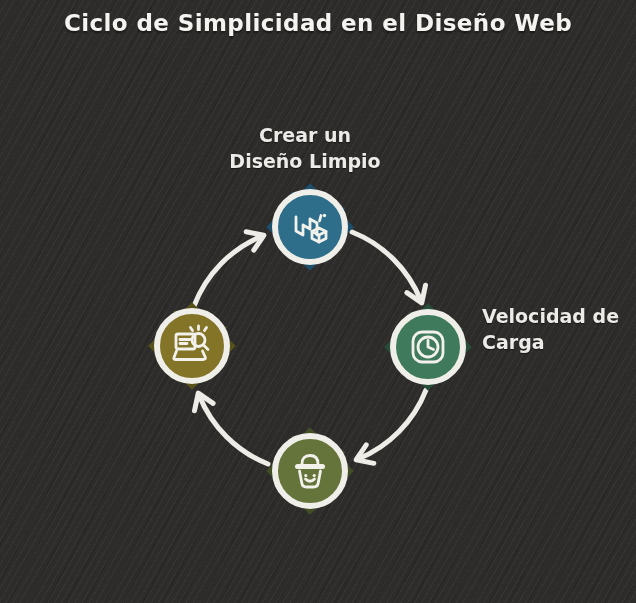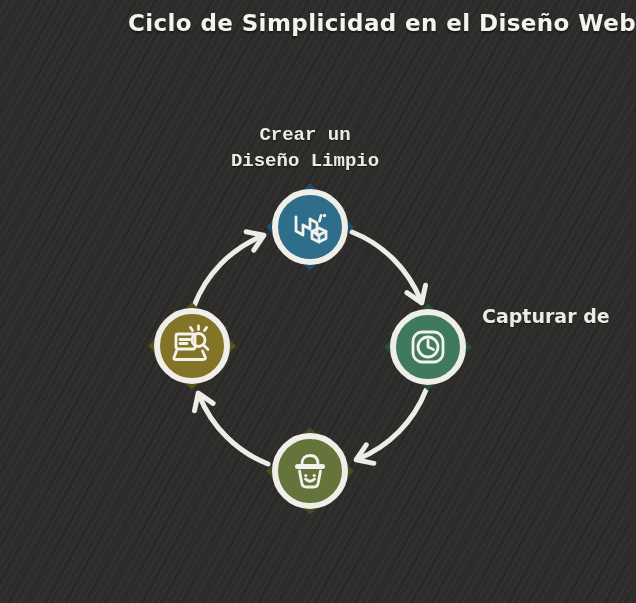--- a/index.html
+++ b/index.html
@@ -8,42 +8,42 @@
     width:636px;height:603px;
     overflow:hidden;
     background-color:#2d2c2b;
     background-image:
       repeating-linear-gradient(120deg, rgba(255,255,255,0.045) 0px, rgba(255,255,255,0.045) 1px, transparent 1px, transparent 6px),
       repeating-linear-gradient(118deg, rgba(0,0,0,0.10) 0px, rgba(0,0,0,0.10) 2px, transparent 2px, transparent 17px);
     font-family:"DejaVu Sans","Liberation Sans",sans-serif;
   }
   .title{
     position:absolute;left:0;top:10px;width:636px;
-    text-align:right;
+    text-align:center;
     color:#f4f3f0;
     font-size:23px;font-weight:bold;letter-spacing:0.4px;
     text-shadow:0 2px 2px rgba(0,0,0,0.45);
   }
   .arrows{position:absolute;left:0;top:0;}
   .arrows path{stroke:#edece6;stroke-width:5;fill:none;stroke-linecap:round;}
   .node{position:absolute;width:110px;height:110px;}
   .node svg{display:block;}
   .node .icon{stroke:#f2f1ec;stroke-width:2.8;fill:none;stroke-linecap:round;stroke-linejoin:round;}
   .node-top{left:255px;top:172px;}
   .node-right{left:373px;top:292px;}
   .node-bottom{left:255px;top:416px;}
   .node-left{left:137px;top:291px;}
   .label{
     position:absolute;
     color:#edebe7;
     font-size:19px;font-weight:bold;line-height:26px;
     text-shadow:0 1px 1px rgba(0,0,0,0.5);
   }
   .label .line{display:block;}
-  .label-top{left:195px;top:122px;width:220px;text-align:center;font-family:Liberation Mono, monospace;}
+  .label-top{left:195px;top:122px;width:220px;text-align:center;}
   .label-right{left:482px;top:303px;width:150px;text-align:left;}
   .label-bottom{left:200px;top:506px;width:220px;text-align:center;}
   .label-left{left:8px;top:312px;width:138px;text-align:right;}
 </style>
 </head>
 <body>
 
 <div class="canvas">
 
   <div class="title">Ciclo de Simplicidad en el Diseño Web</div>
@@ -127,20 +127,21 @@
       </g>
     </svg>
   </div>
 
   <div class="label label-top">
     <span class="line">Crear un</span>
     <span class="line">Diseño Limpio</span>
   </div>
 
   <div class="label label-right">
-    <span class="line">Capturar de</span>
+    <span class="line">Velocidad de</span>
+    <span class="line">Carga</span>
   </div>
 
 
   <div class="label label-left">
   </div>
 
 </div>
 
 </body></html>

